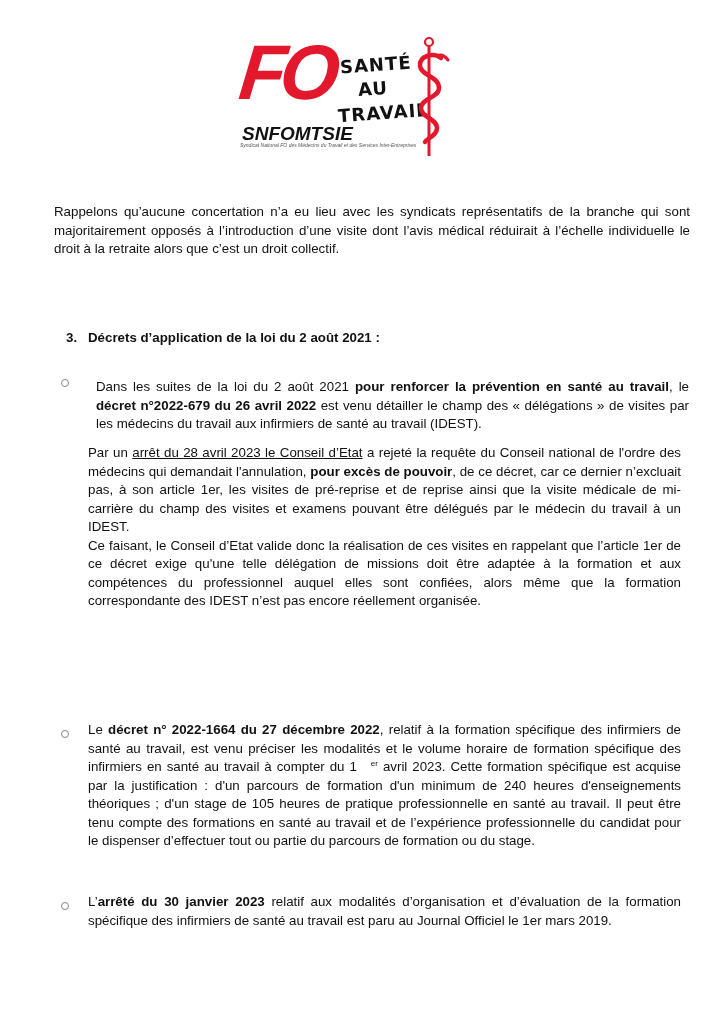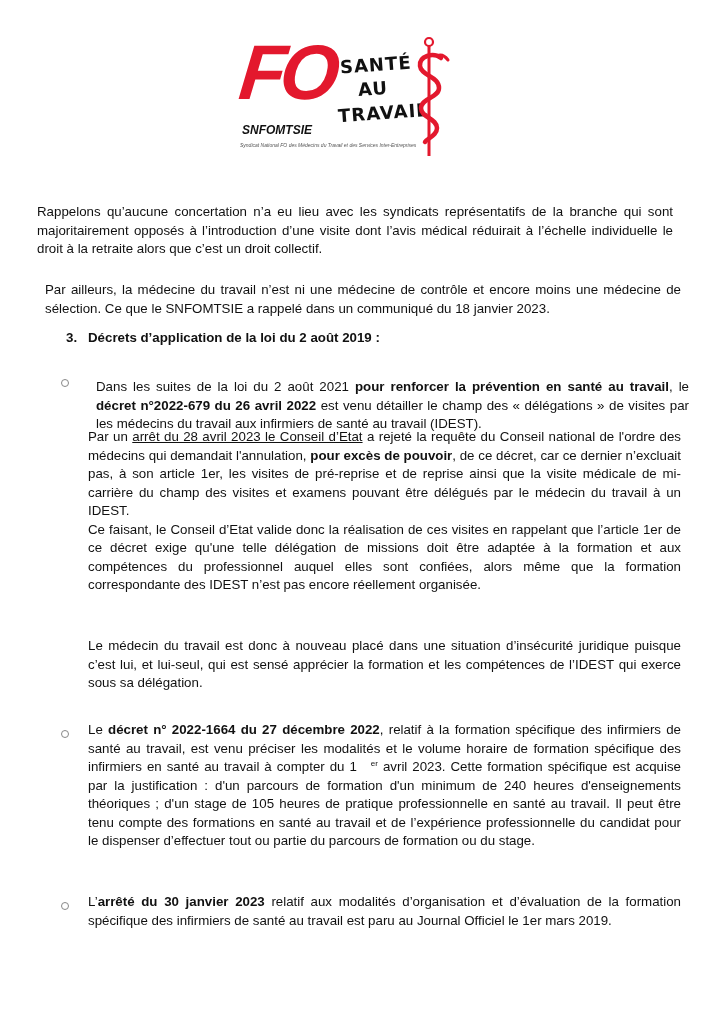--- a/index.html
+++ b/index.html
@@ -5,21 +5,21 @@
   html, body { margin: 0; padding: 0; background: #ffffff; }
   body { width: 724px; height: 1024px; position: relative; overflow: hidden; font-family: "Liberation Sans", sans-serif; color: #111111; }
   .page { position: absolute; left: 0; top: 0; width: 724px; height: 1024px; }
 
   
   .logo { position: absolute; left: 240px; top: 40px; width: 260px; height: 120px; }
   .logo-fo { position: absolute; left: 0px; top: -6px; font-family: "Liberation Sans", sans-serif; font-weight: 900; font-style: italic; font-size: 76px; letter-spacing: -6px; color: #e3182d; line-height: 1; transform: skewX(-6deg) scaleY(1.02); }
   .logo-sante { position: absolute; left: 100px; top: 14px; font-family: "DejaVu Sans", sans-serif; font-weight: bold; font-size: 18px; color: #111; transform: rotate(-4deg); letter-spacing: 1px; }
   .logo-au { position: absolute; left: 118px; top: 38px; font-family: "DejaVu Sans", sans-serif; font-weight: bold; font-size: 18px; color: #111; transform: rotate(-4deg); letter-spacing: 1px; }
   .logo-travail { position: absolute; left: 98px; top: 62px; font-family: "DejaVu Sans", sans-serif; font-weight: bold; font-size: 18px; color: #111; transform: rotate(-4deg); letter-spacing: 1px; }
-  .logo-snfomtsie { position: absolute; left: 2px; top: 83px; font-family: "Liberation Sans", sans-serif; font-weight: bold; font-style: italic; font-size: 12px; color: #111; letter-spacing: 0px; }
+  .logo-snfomtsie { position: absolute; left: 2px; top: 83px; font-family: "Liberation Sans", sans-serif; font-weight: bold; font-style: italic; font-size: 19px; color: #111; letter-spacing: 0px; }
   .logo-sub { position: absolute; left: 0px; top: 102px; font-family: "Liberation Sans", sans-serif; font-style: italic; font-size: 5px; color: #555; white-space: nowrap; }
   .logo-staff { position: absolute; left: 175px; top: -4px; width: 36px; height: 122px; }
 
   
   .para { position: absolute; font-size: 13.3px; line-height: 18.5px; text-align: justify; }
   .para b { font-weight: bold; }
   .para u { text-decoration: underline; }
   sup { font-size: 8px; vertical-align: super; line-height: 0; padding-left: 14px; }
 
   .heading { position: absolute; left: 66px; top: 329px; font-size: 13.3px; font-weight: bold; line-height: 18px; }
@@ -40,37 +40,35 @@
     <div class="logo-snfomtsie">SNFOMTSIE</div>
     <div class="logo-sub">Syndicat National FO des Médecins du Travail et des Services Inter-Entreprises</div>
     <svg class="logo-staff" viewBox="0 0 36 122">
       <circle cx="14" cy="6" r="4" fill="none" stroke="#e3182d" stroke-width="2.2"></circle>
       <rect x="12.5" y="10" width="3" height="110" fill="#e3182d"></rect>
       <path d="M26 22 C18 16 4 20 5 30 C6 40 24 40 24 52 C24 62 6 62 6 72 C6 82 22 82 22 92 C22 100 12 102 10 106" fill="none" stroke="#e3182d" stroke-width="4.5" stroke-linecap="round"></path>
       <path d="M22 20 C26 18 30 20 33 24" fill="none" stroke="#e3182d" stroke-width="3" stroke-linecap="round"></path>
     </svg>
   </div>
 
-  <p class="para" style="left:37px; top:203px; width:636px; margin:0;">Rappelons qu’aucune concertation n’a eu lieu avec les syndicats représentatifs de la branche qui sont majoritairement opposés à l’introduction d’une visite dont l’avis médical réduirait à l’échelle individuelle le droit à la retraite alors que c’est un droit collectif.</p>
-  <p class="para" style="left:45px; top:281px; width:636px; margin:0;">Par ailleurs, la médecine du travail n’est ni une médecine de contrôle et encore moins une médecine de sélection. Ce que le SNFOMTSIE a rappelé dans un communiqué du 18 janvier 2023.</p>
+  <p class="para" style="left:54px; top:203px; width:636px; margin:0;">Rappelons qu’aucune concertation n’a eu lieu avec les syndicats représentatifs de la branche qui sont majoritairement opposés à l’introduction d’une visite dont l’avis médical réduirait à l’échelle individuelle le droit à la retraite alors que c’est un droit collectif.</p>
 
   <div class="heading">
-    <span class="num">3.</span><span>Décrets d’application de la loi du 2 août 2019 :</span>
+    <span class="num">3.</span><span>Décrets d’application de la loi du 2 août 2021 :</span>
   </div>
 
   <span class="bullet" style="top:379px;"></span>
   <p class="para" style="left:88px; top:370px; width:593px; margin:8px;">
     <span>Dans les suites de la loi du 2 août 2021 </span><b>pour renforcer la prévention en santé au travail</b><span>, le </span><b>décret n°2022-679 du 26 avril 2022</b><span> est venu détailler le champ des « délégations » de visites par les médecins du travail aux infirmiers de santé au travail (IDEST).</span>
   </p>
 
-  <p class="para" style="left:88px; top:428px; width:593px; margin:0;">
+  <p class="para" style="left:88px; top:444px; width:593px; margin:0;">
     <span>Par un </span><u>arrêt du 28 avril 2023 le Conseil d’Etat</u><span> a rejeté la requête du Conseil national de l'ordre des médecins qui demandait l'annulation, </span><b>pour excès de pouvoir</b><span>, de ce décret, car ce dernier n’excluait pas, à son article 1er, les visites de pré-reprise et de reprise ainsi que la visite médicale de mi-carrière du champ des visites et examens pouvant être délégués par le médecin du travail à un IDEST.</span><br><span>Ce faisant, le Conseil d’Etat valide donc la réalisation de ces visites en rappelant que l’article 1er de ce décret exige qu'une telle délégation de missions doit être adaptée à la formation et aux compétences du professionnel auquel elles sont confiées, alors même que la formation correspondante des IDEST n’est pas encore réellement organisée.</span>
   </p>
 
-  <p class="para" style="left:88px; top:637px; width:593px; margin:0;">Le médecin du travail est donc à nouveau placé dans une situation d’insécurité juridique puisque c’est lui, et lui-seul, qui est sensé apprécier la formation et les compétences de l’IDEST qui exerce sous sa délégation.</p>
 
   <span class="bullet" style="top:730px;"></span>
   <p class="para" style="left:88px; top:721px; width:593px; margin:0;">
     <span>Le </span><b>décret n° 2022-1664 du 27 décembre 2022</b><span>, relatif à la formation spécifique des infirmiers de santé au travail, est venu préciser les modalités et le volume horaire de formation spécifique des infirmiers en santé au travail à compter du 1</span><sup>er</sup><span> avril 2023. Cette formation spécifique est acquise par la justification : d'un parcours de formation d'un minimum de 240 heures d'enseignements théoriques ; d'un stage de 105 heures de pratique professionnelle en santé au travail. Il peut être tenu compte des formations en santé au travail et de l’expérience professionnelle du candidat pour le dispenser d’effectuer tout ou partie du parcours de formation ou du stage.</span>
   </p>
 
   <span class="bullet" style="top:902px;"></span>
   <p class="para" style="left:88px; top:893px; width:593px; margin:0;">
     <span>L’</span><b>arrêté du 30 janvier 2023</b><span> relatif aux modalités d’organisation et d’évaluation de la formation spécifique des infirmiers de santé au travail est paru au Journal Officiel le 1er mars 2019.</span>
   </p>

